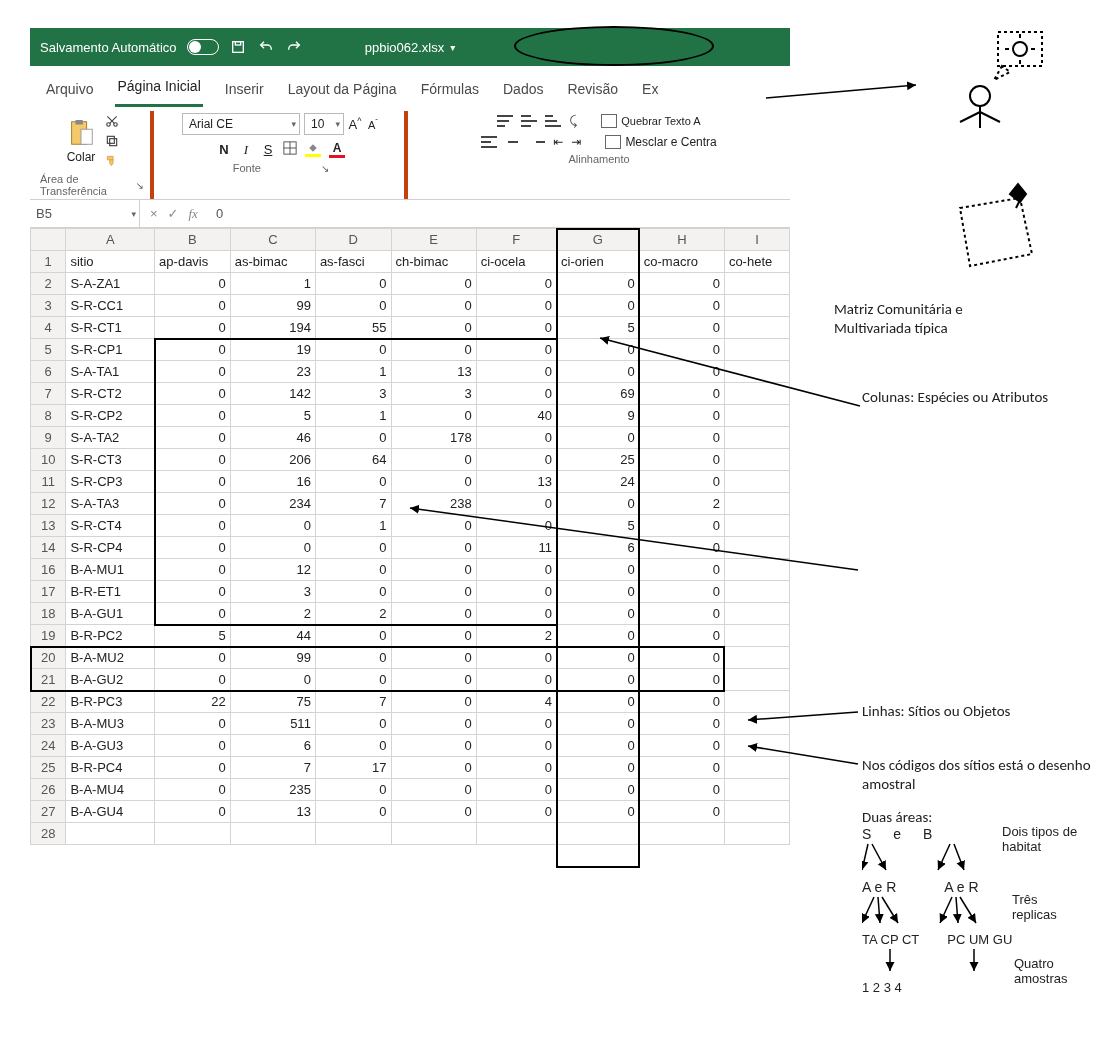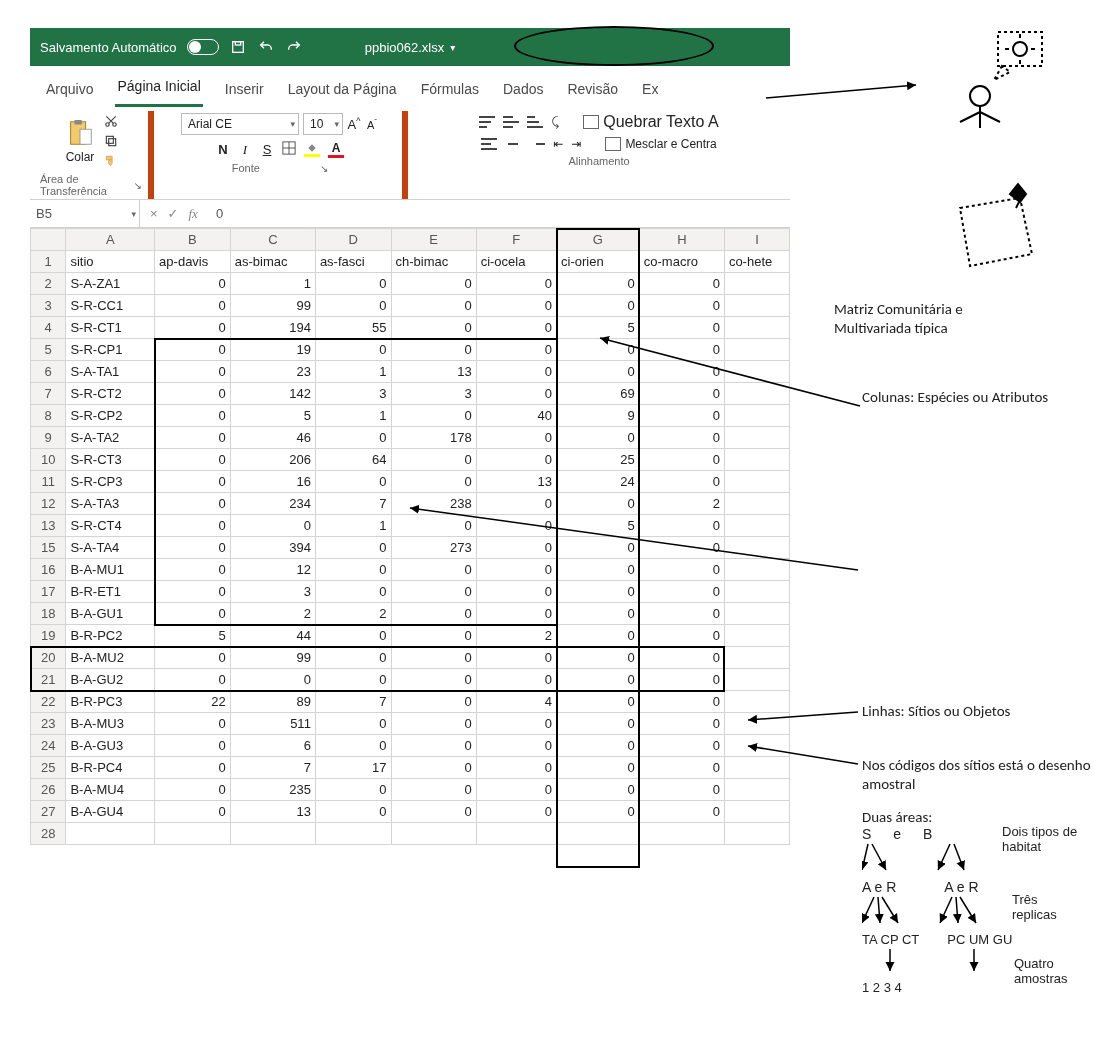--- a/index.html
+++ b/index.html
@@ -61,21 +61,21 @@
     background:#fff;
   }
   .ribbon-tabs .tab { padding: 4px 2px 10px 2px; color:#4a4a4a; }
   .ribbon-tabs .tab.active { border-bottom:3px solid #217346; color:#222; }
   .ribbon {
     display:flex; gap:4px; padding: 4px 4px 0 4px;
     border-bottom:1px solid #d0d0d0;
   }
   .grp {
     display:flex; flex-direction:column; align-items:center;
-    padding: 2px 6px 2px 6px; border-right:6px solid #c2410c;
+    padding: 2px 6px 2px 6px; border-right:4px solid #c2410c;
   }
   .grp:last-child { border-right:none; }
   .grp .row { display:flex; align-items:center; gap:6px; }
   .grp .lbl { font-size:11px; color:#666; margin-top:4px; }
   .paste-big {
     display:flex; flex-direction:column; align-items:center; gap:2px;
     padding: 0 2px;
   }
   .clip-ico { width:30px; height:30px; }
   .mini { width:16px; height:16px; display:flex; align-items:center; justify-content:center; }
@@ -306,21 +306,21 @@
               <span class="align-ico">
                 <span style="width:50%"></span>
                 <span style="width:70%"></span>
                 <span></span>
               </span>
             </span>
           <span style="color:#444;">⤹</span>
           <span style="width:8px;"></span>
           <span style="display:flex;align-items:center;gap:4px;">
             <span class="wrap-ico"></span>
-            <span style="font-size:16px;">Quebrar Texto A</span>
+            <span style="font-size:11px;">Quebrar Texto A</span>
           </span>
         </div>
         <div class="row" style="gap:8px;margin-top:6px;">
           <span>
               <span class="align-ico">
                 <span></span>
                 <span style="width:60%"></span>
                 <span></span>
               </span>
             </span>
@@ -542,28 +542,28 @@
               <td class="num">0</td>
               <td class="num">0</td>
               <td class="num">1</td>
               <td class="num">0</td>
               <td class="num">0</td>
               <td class="num">5</td>
               <td class="num">0</td>
               <td class="num"></td>
             </tr>
             <tr>
-              <th class="rowhdr">15</th>
-              <td class="txt">S-A-TA4</td>
-              <td class="num">0</td>
-              <td class="num">394</td>
-              <td class="num">0</td>
-              <td class="num">273</td>
-              <td class="num">0</td>
-              <td class="num">0</td>
+              <th class="rowhdr">14</th>
+              <td class="txt">S-R-CP4</td>
+              <td class="num">0</td>
+              <td class="num">0</td>
+              <td class="num">0</td>
+              <td class="num">0</td>
+              <td class="num">11</td>
+              <td class="num">6</td>
               <td class="num">0</td>
               <td class="num"></td>
             </tr>
             <tr>
               <th class="rowhdr">16</th>
               <td class="txt">B-A-MU1</td>
               <td class="num">0</td>
               <td class="num">12</td>
               <td class="num">0</td>
               <td class="num">0</td>
@@ -629,21 +629,21 @@
               <td class="num">0</td>
               <td class="num">0</td>
               <td class="num">0</td>
               <td class="num">0</td>
               <td class="num"></td>
             </tr>
             <tr>
               <th class="rowhdr">22</th>
               <td class="txt">B-R-PC3</td>
               <td class="num">22</td>
-              <td class="num">89</td>
+              <td class="num">75</td>
               <td class="num">7</td>
               <td class="num">0</td>
               <td class="num">4</td>
               <td class="num">0</td>
               <td class="num">0</td>
               <td class="num"></td>
             </tr>
             <tr>
               <th class="rowhdr">23</th>
               <td class="txt">B-A-MU3</td>

